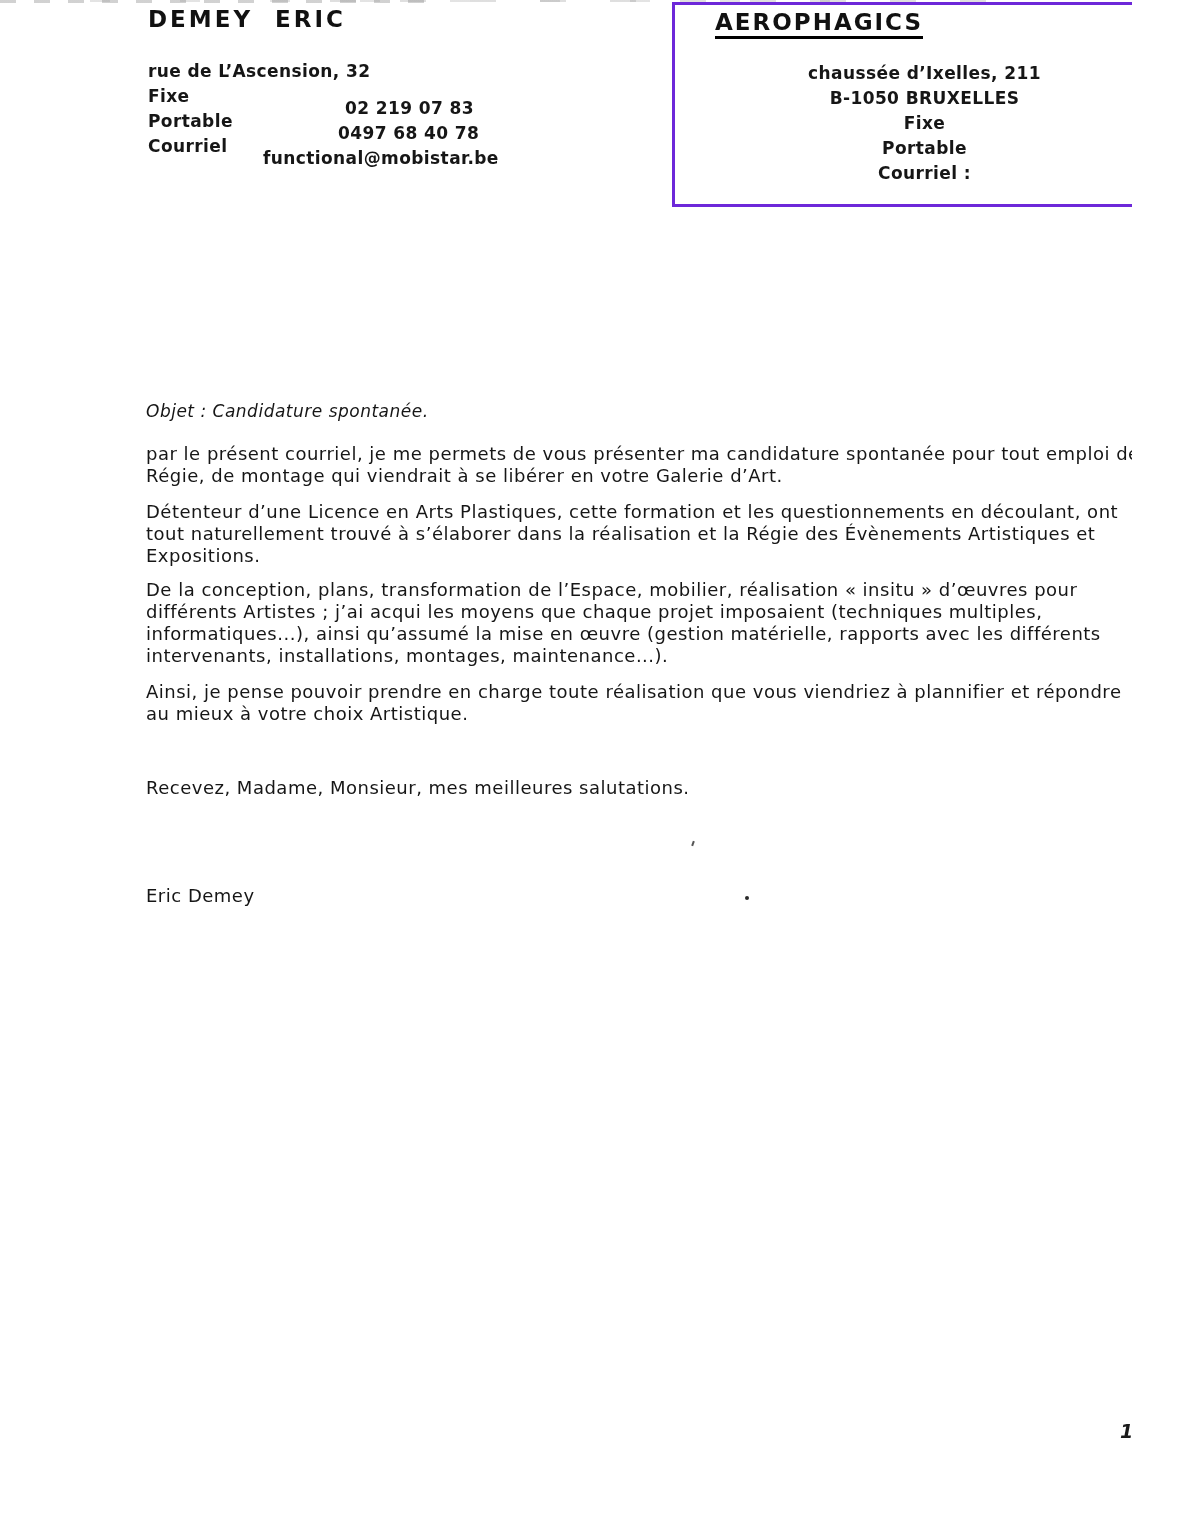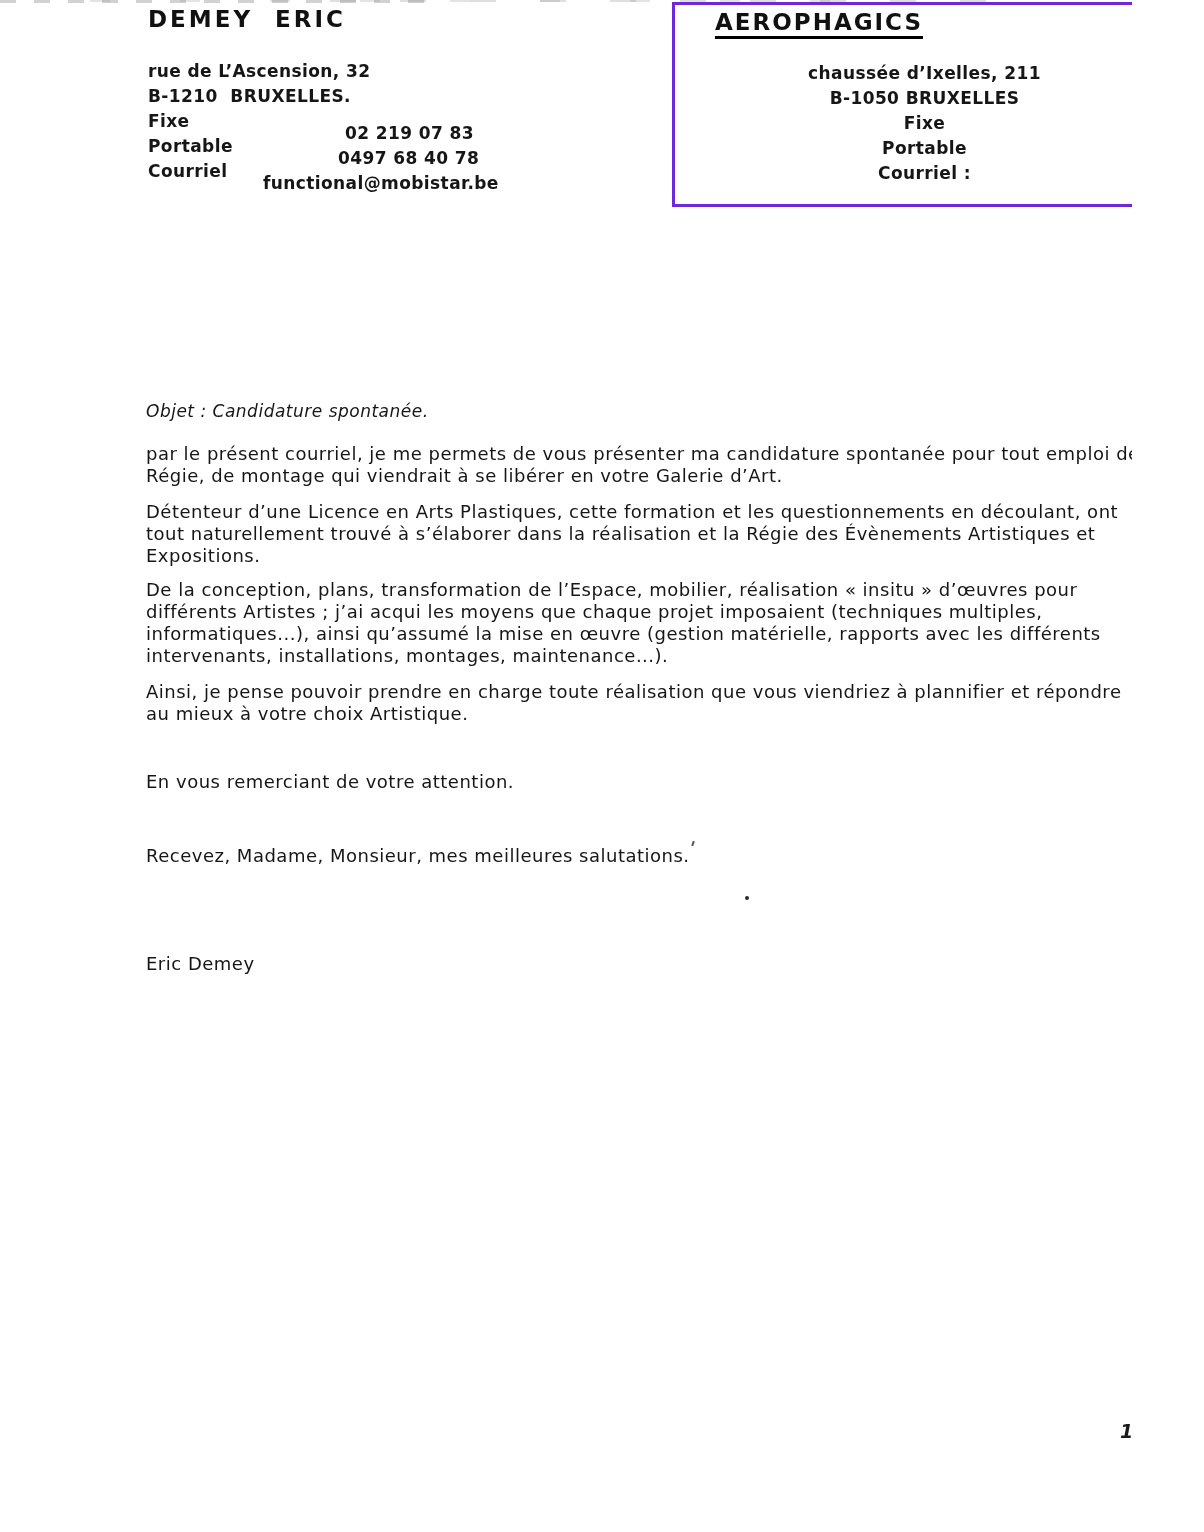--- a/index.html
+++ b/index.html
@@ -83,21 +83,20 @@
 </style>
 </head>
 <body>
 
 <div class="page">
 
   <div class="sender">
     <div class="sender-name">DEMEY  ERIC</div>
     <div class="contact-rows">
       <div class="pre">rue de L’Ascension, 32</div>
-      <div class="pre">B-1210  BRUXELLES.</div>
       <div>
         <span>Fixe</span>
         <span class="cvalue v-fixe">02 219 07 83</span>
       </div>
       <div>
         <span>Portable</span>
         <span class="cvalue v-portable">0497 68 40 78</span>
       </div>
       <div>
         <span>Courriel</span>
@@ -117,21 +116,20 @@
     </div>
   </div>
 
   <div class="letter">
     <p class="subject">Objet : Candidature spontanée.</p>
     <p class="para-1">par le présent courriel, je me permets de vous présenter ma candidature spontanée pour tout emploi de Régie, de montage qui viendrait à se libérer en votre Galerie d’Art.</p>
     <p class="para-2">Détenteur d’une Licence en Arts Plastiques, cette formation et les questionnements en découlant, ont tout naturellement trouvé à s’élaborer dans la réalisation et la Régie des Évènements Artistiques et Expositions.</p>
     <p class="para-3">De la conception, plans, transformation de l’Espace, mobilier, réalisation « insitu » d’œuvres pour différents Artistes ; j’ai acqui les moyens que chaque projet imposaient (techniques multiples, informatiques...), ainsi qu’assumé la mise en œuvre (gestion matérielle, rapports avec les différents intervenants, installations, montages, maintenance...).</p>
     <p class="para-4">Ainsi, je pense pouvoir prendre en charge toute réalisation que vous viendriez à plannifier et répondre au mieux à votre choix Artistique.</p>
     <div class="closing">
-      <p>En vous remerciant de votre attention.</p>
     </div>
     <p class="valediction">Recevez, Madame, Monsieur, mes meilleures salutations.</p>
     <p class="signature">Eric Demey</p>
   </div>
 
   <div class="page-number">1</div>
 
   <div class="artifact artifact-1"></div>
   <div class="artifact artifact-2"></div>
   <div class="artifact artifact-3"></div>

